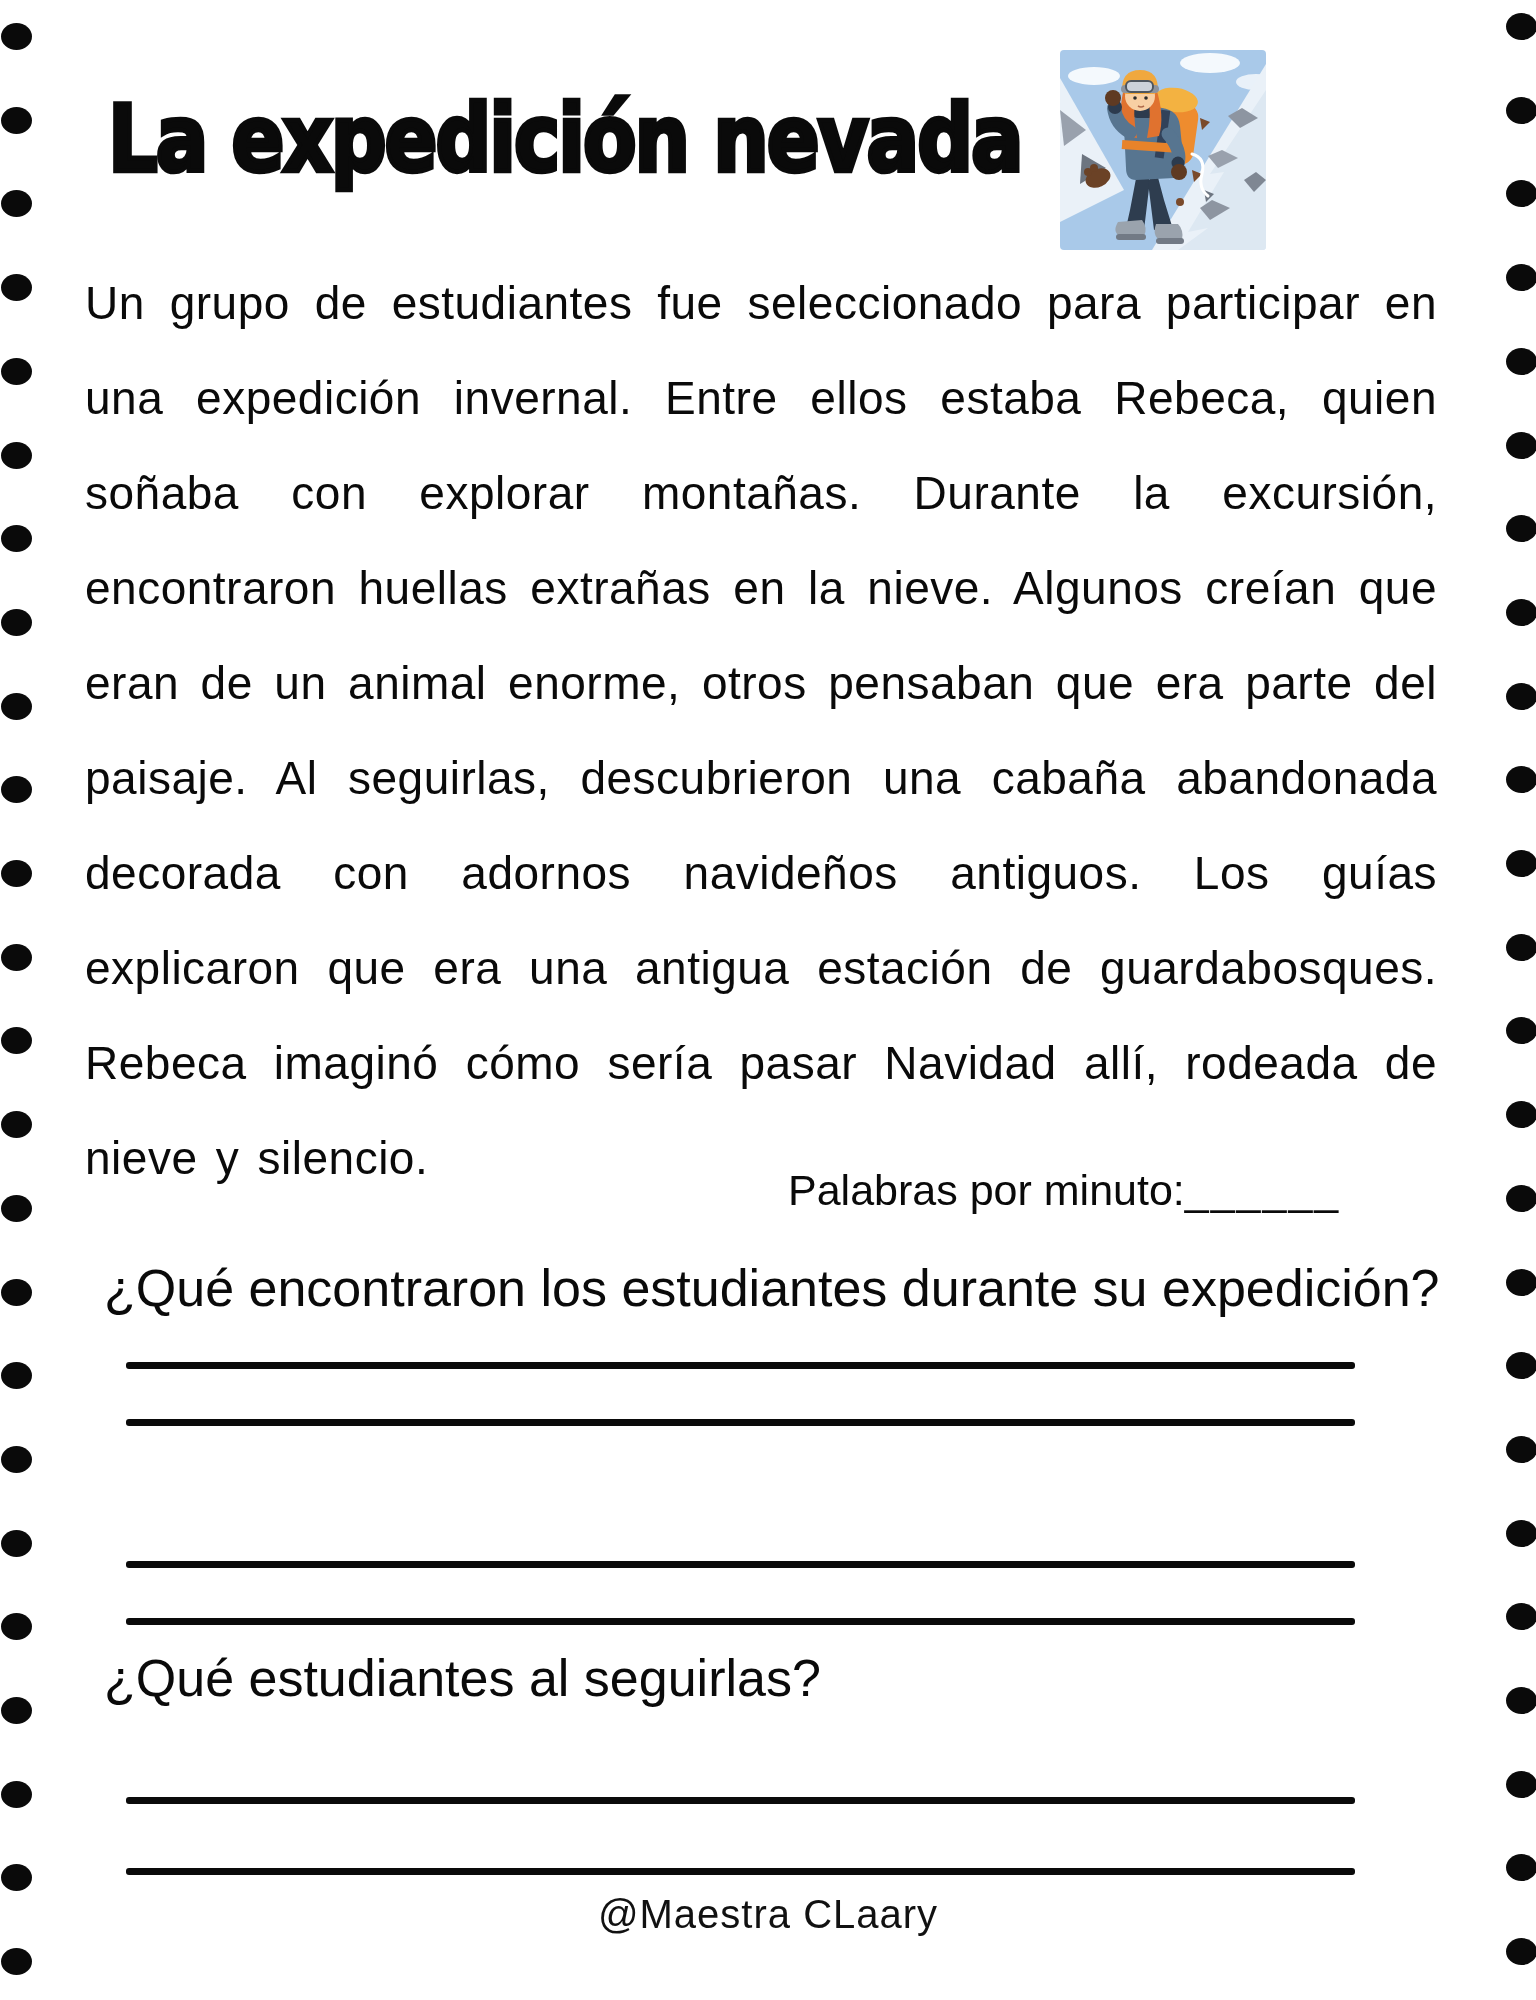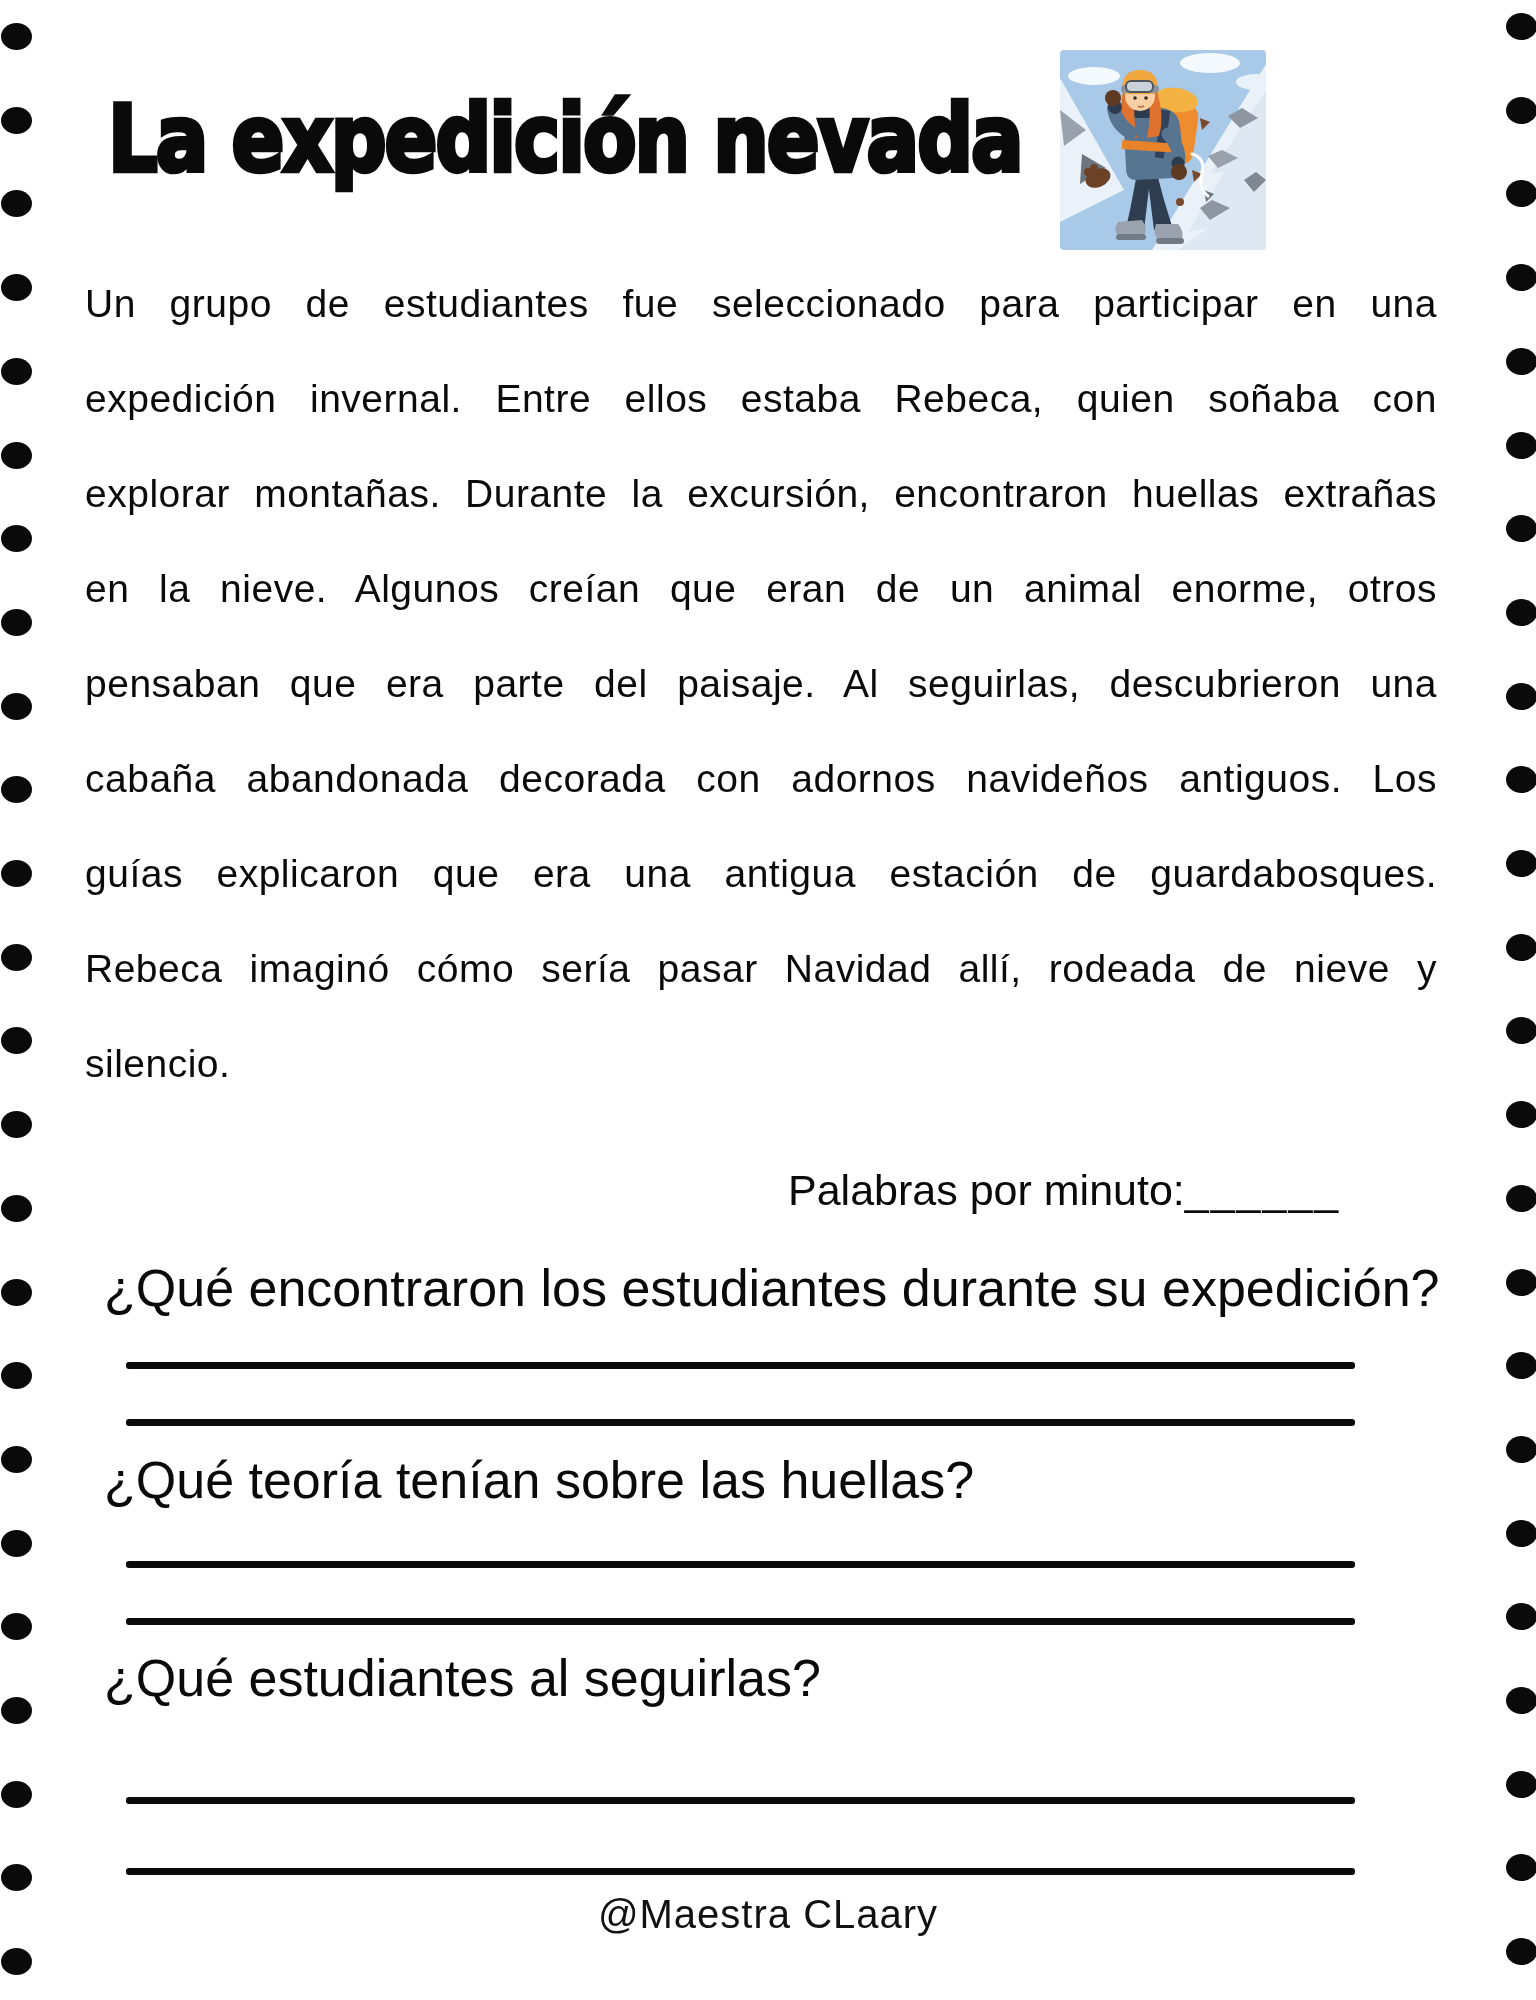--- a/index.html
+++ b/index.html
@@ -43,21 +43,21 @@
     border-radius: 4px;
     overflow: hidden;
   }
   .illustration svg { display: block; width: 100%; height: 100%; }
   .passage {
     position: absolute;
     left: 85px;
     top: 256px;
     width: 1352px;
     margin: 0;
-    font-size: 39px;
+    font-size: 46px;
     line-height: 95px;
     letter-spacing: 0.5px;
     word-spacing: 5px;
     text-align: justify;
   }
   .wpm {
     position: absolute;
     left: 788px;
     top: 1166px;
     font-size: 43px;
@@ -233,21 +233,20 @@
   <p class="passage">Un grupo de estudiantes fue seleccionado para participar en una expedición invernal. Entre ellos estaba Rebeca, quien soñaba con explorar montañas. Durante la excursión, encontraron huellas extrañas en la nieve. Algunos creían que eran de un animal enorme, otros pensaban que era parte del paisaje. Al seguirlas, descubrieron una cabaña abandonada decorada con adornos navideños antiguos. Los guías explicaron que era una antigua estación de guardabosques. Rebeca imaginó cómo sería pasar Navidad allí, rodeada de nieve y silencio.</p>
 
   <div class="wpm">
     <span>Palabras por minuto:</span><span class="blank">______</span>
   </div>
 
   <p class="question q1">¿Qué encontraron los estudiantes durante su expedición?</p>
   <div class="answer-line al1"></div>
   <div class="answer-line al2"></div>
 
-  <p class="question q2">¿Qué teoría tenían sobre las huellas?</p>
   <div class="answer-line al3"></div>
   <div class="answer-line al4"></div>
 
   <p class="question q3">¿Qué estudiantes al seguirlas?</p>
   <div class="answer-line al5"></div>
   <div class="answer-line al6"></div>
 
   <div class="footer">@Maestra CLaary</div>
 
 </div>

